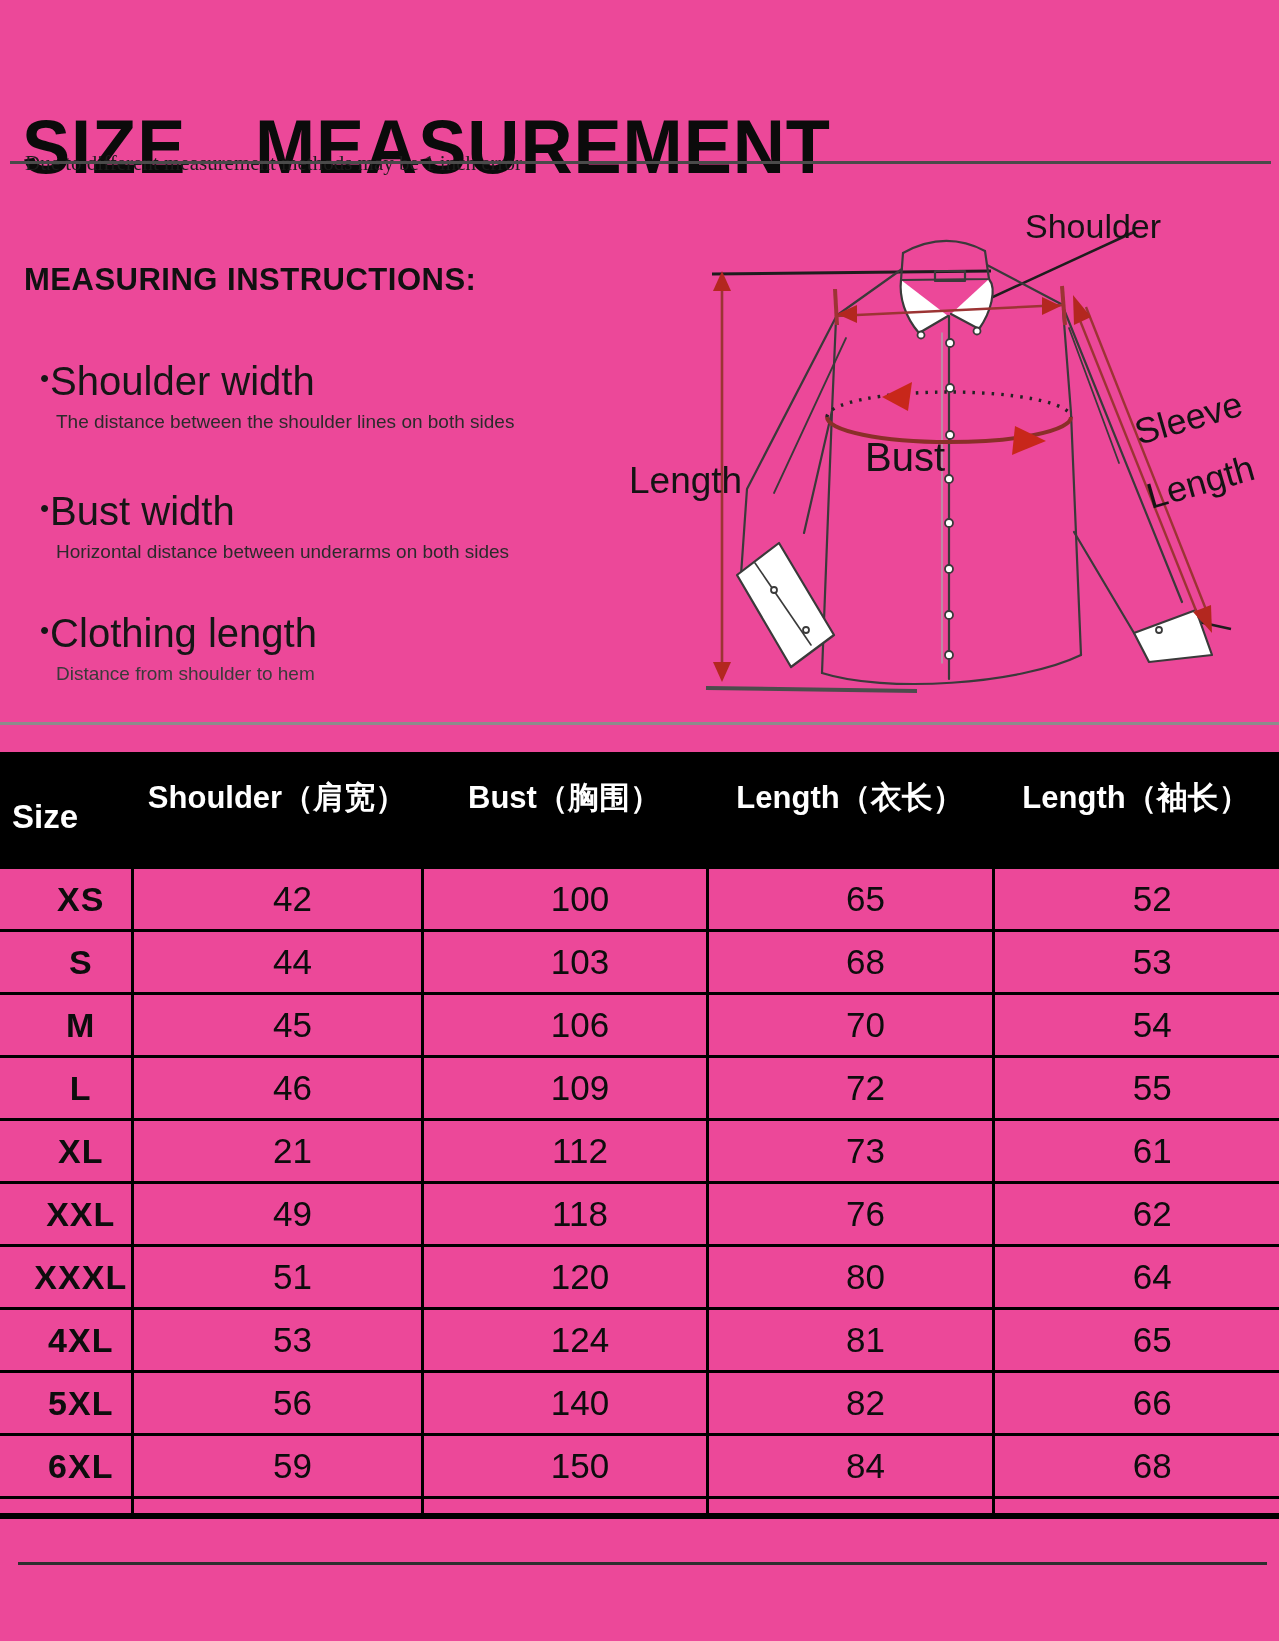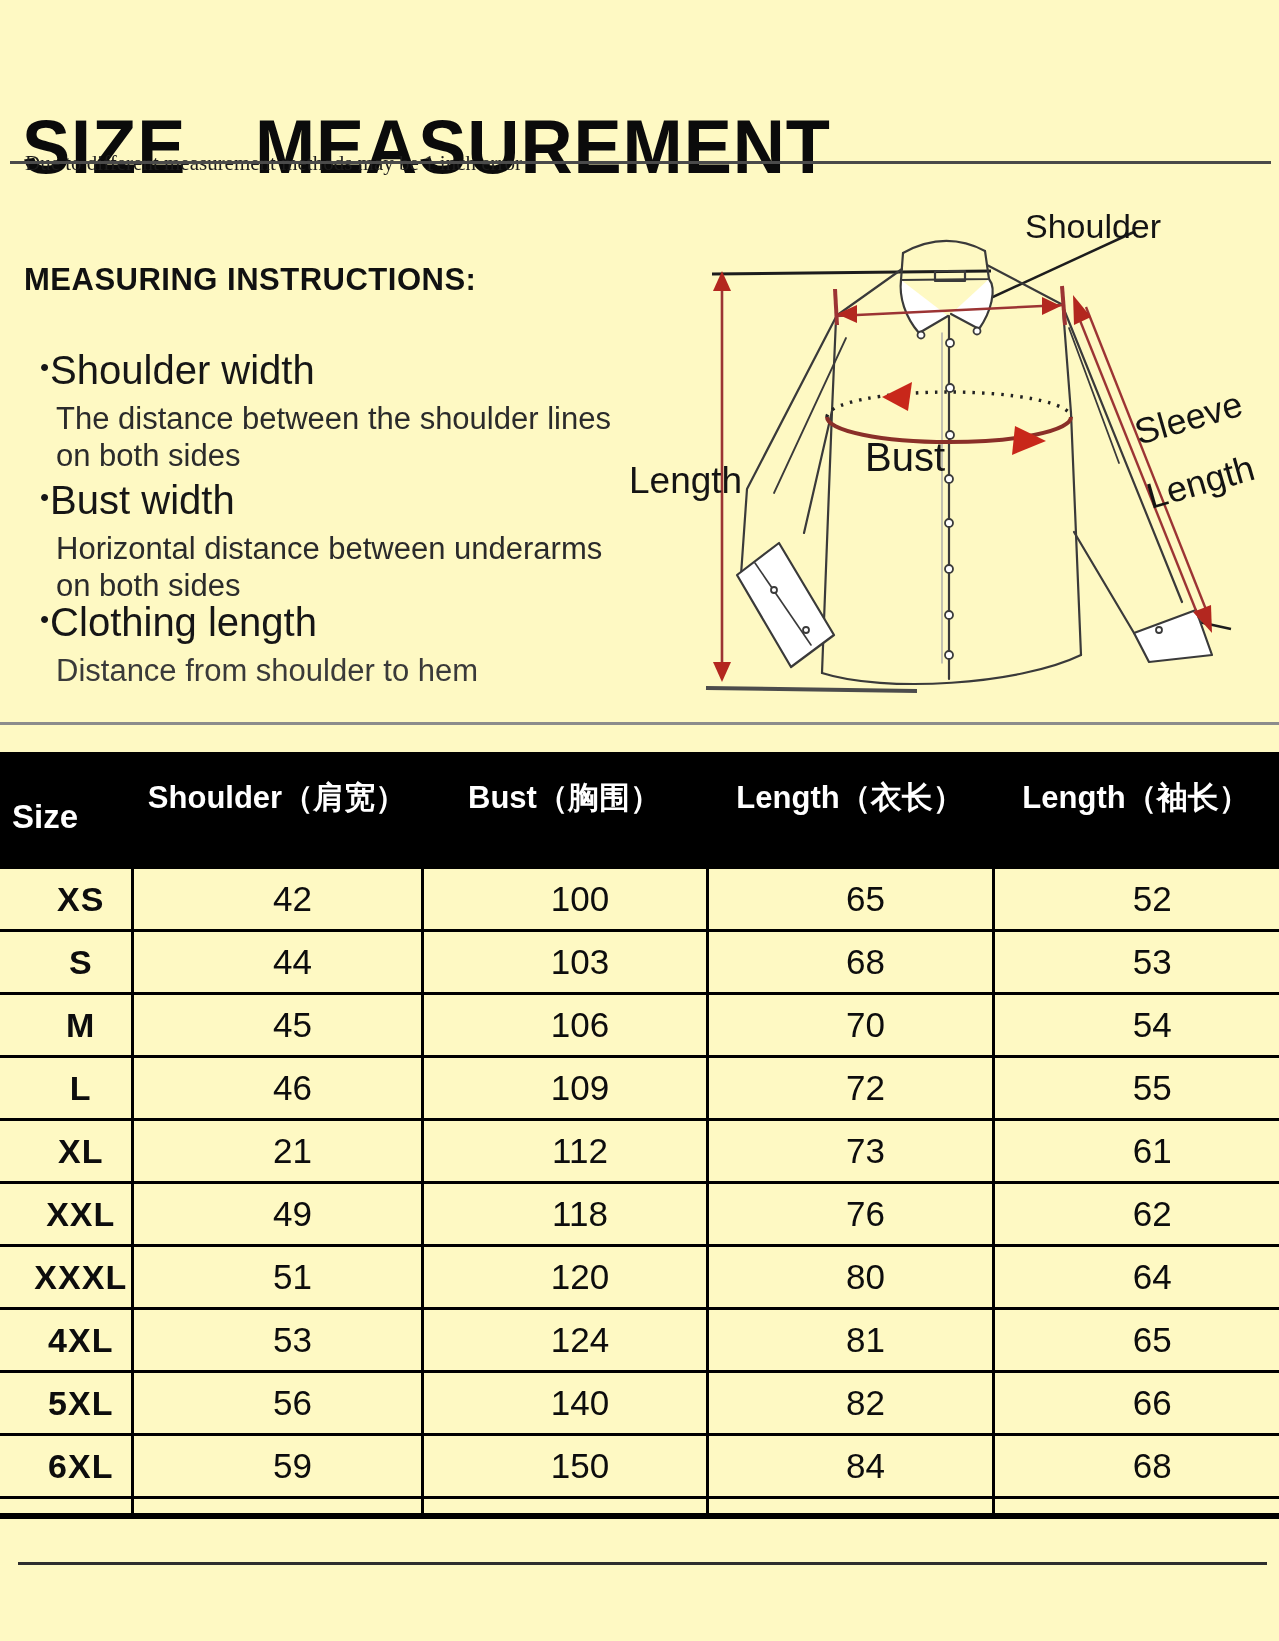--- a/index.html
+++ b/index.html
@@ -1,33 +1,33 @@
 <!DOCTYPE html>
 <html><head>
 <meta charset="utf-8">
 <style>
   html,body{margin:0;padding:0;}
   body{width:1279px;height:1641px;background:#ffffff;font-family:"Liberation Sans",sans-serif;color:#111;position:relative;overflow:hidden;}
-  .page{position:absolute;inset:0;background:#fef9c3;}
+  .page{position:absolute;inset:0;background:#ec4899;}
 
   
   .title{position:absolute;left:22px;top:58px;font-size:76px;font-weight:900;line-height:1;
          letter-spacing:1px;word-spacing:14px;white-space:pre;color:#0b0b0b;
          transform:scaleX(0.95);transform-origin:left top;}
   .subtitle{position:absolute;left:25px;top:130px;font-family:"Liberation Serif",serif;
             font-size:21px;color:#1c1c1c;white-space:nowrap;}
   .header-rule{position:absolute;left:10px;right:8px;top:161px;height:3px;background:#4a4a4a;}
 
   
   .instr-heading{position:absolute;left:24px;top:262px;font-size:31px;font-weight:700;letter-spacing:.5px;margin:0;}
   .instr-item{position:absolute;left:40px;width:600px;}
   .instr-item.i1{top:348px;} .instr-item.i2{top:478px;} .instr-item.i3{top:600px;}
-  .term{font-size:40px;font-weight:400;color:#161616;line-height:1.12;}
+  .term{font-size:40px;font-weight:400;color:#161616;line-height:1.12;margin-top:11px;}
   .bullet{font-size:26px;vertical-align:8px;margin-right:1px;}
-  .desc{font-size:31px;color:#2b2b2b;margin:7px 0 0 16px;line-height:1.2;}
+  .desc{font-size:19px;color:#2b2b2b;margin:7px 0 0 16px;line-height:1.2;}
   .desc.dim{color:#3a3a3a;}
 
   
   .diagram{position:absolute;left:584px;top:168px;width:660px;height:548px;margin:15px;}
   .diagram svg text{font-family:"Liberation Sans",sans-serif;fill:#141414;}
 
   
   .table-wrap{position:absolute;left:0;top:722px;width:1279px;}
   .sep-line{height:3px;background:#8c8c8c;margin-bottom:27px;}
   table{border-collapse:collapse;width:1279px;table-layout:fixed;}

